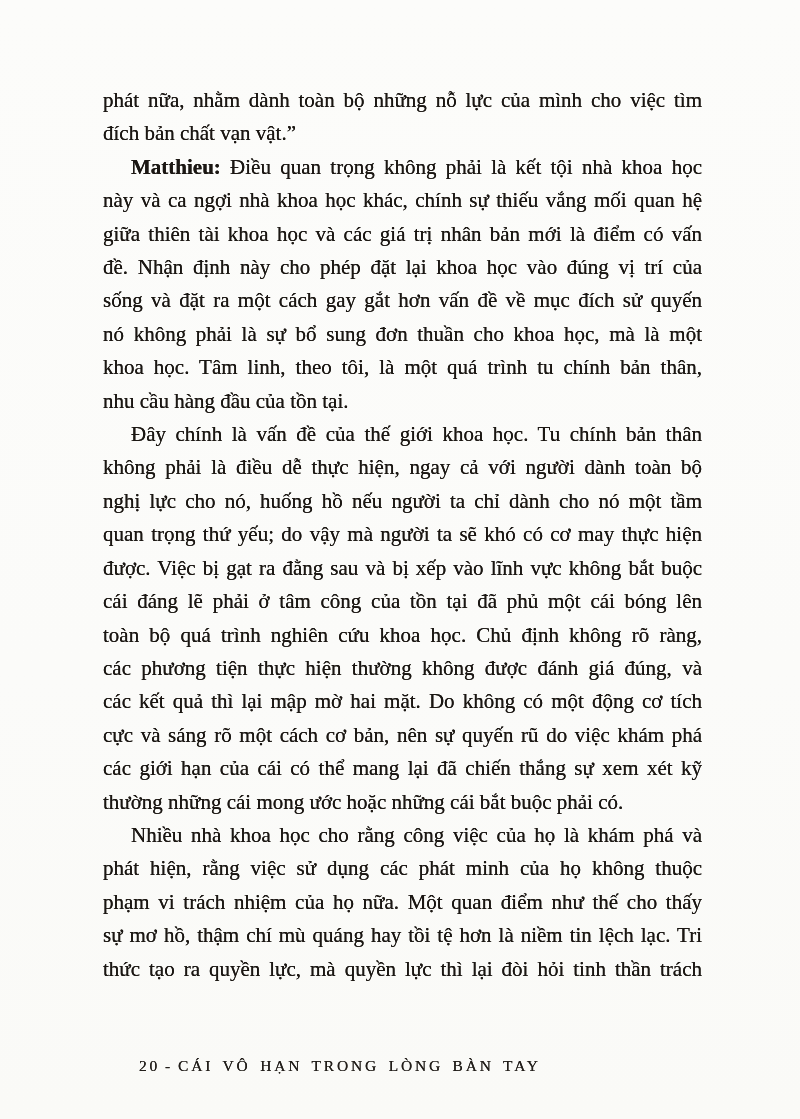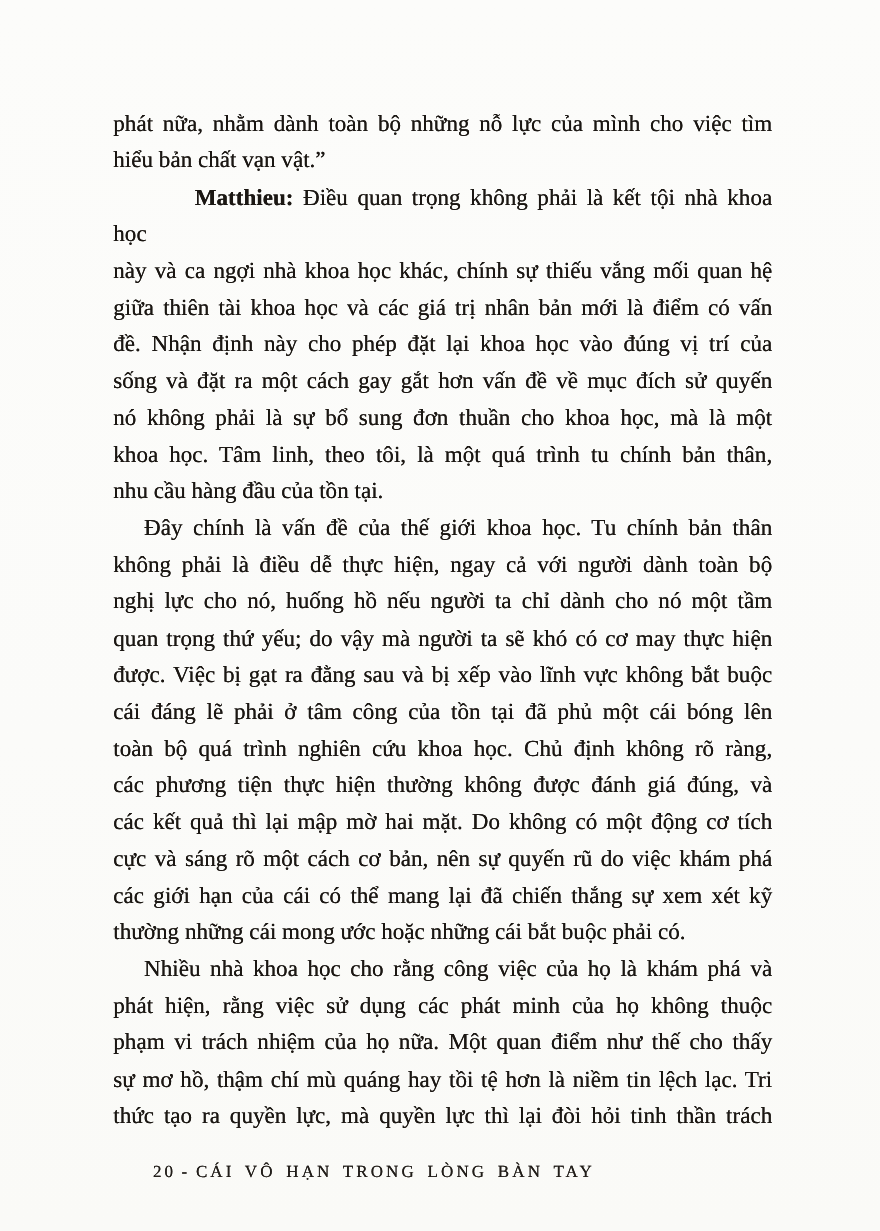--- a/index.html
+++ b/index.html
@@ -15,37 +15,37 @@
     position: relative;
   }
   .scan-page {
     position: absolute;
     inset: 0;
     background: linear-gradient(180deg, #fcfcfa 0%, #fbfbf9 60%, #fafaf7 100%);
   }
   .text-block {
     position: absolute;
     left: 103px;
-    top: 96px;
+    top: 84px;
     width: 599px;
     font-family: "Liberation Serif", "DejaVu Serif", serif;
     font-size: 21px;
     line-height: 33.4px;
     color: #1b1713;
     text-shadow: 0 0 0.35px currentColor; 
   }
   .paragraph { margin: 0; padding: 0; }
   .line {
     text-align: justify;
     text-align-last: justify;
     white-space: normal;
   }
   .line.para-end { text-align-last: left; }
   .line.indent { text-indent: 28px; }
-  .speaker { font-weight: 700; margin-left: 46px; }
+  .speaker { font-weight: 700; }
   .page-footer {
     position: absolute;
     left: 103px;
     top: 1056px;
     font-family: "Liberation Serif", "DejaVu Serif", serif;
     font-size: 15.5px;
     line-height: 20px;
     color: #221e1a;
     letter-spacing: 2.8px;
     word-spacing: 3px;
@@ -56,21 +56,21 @@
   .page-footer .sep { margin: 0 5px; }
 </style>
 </head>
 <body>
 
 <div class="scan-page">
 
   <main class="text-block" id="text-block">
       <div class="paragraph">
         <div class="line">phát nữa, nhằm dành toàn bộ những nỗ lực của mình cho việc tìm</div>
-        <div class="line para-end">hiểu bản chất vạn vật.”</div>
+        <div class="line para-end">đích bản chất vạn vật.”</div>
       </div>
       <div class="paragraph">
         <div class="line indent"><b class="speaker">Matthieu:</b> Điều quan trọng không phải là kết tội nhà khoa học</div>
         <div class="line">này và ca ngợi nhà khoa học khác, chính sự thiếu vắng mối quan hệ</div>
         <div class="line">giữa thiên tài khoa học và các giá trị nhân bản mới là điểm có vấn</div>
         <div class="line">đề. Nhận định này cho phép đặt lại khoa học vào đúng vị trí của</div>
         <div class="line">sống và đặt ra một cách gay gắt hơn vấn đề về mục đích sử quyến</div>
         <div class="line">nó không phải là sự bổ sung đơn thuần cho khoa học, mà là một</div>
         <div class="line">khoa học. Tâm linh, theo tôi, là một quá trình tu chính bản thân,</div>
         <div class="line para-end">nhu cầu hàng đầu của tồn tại.</div>

